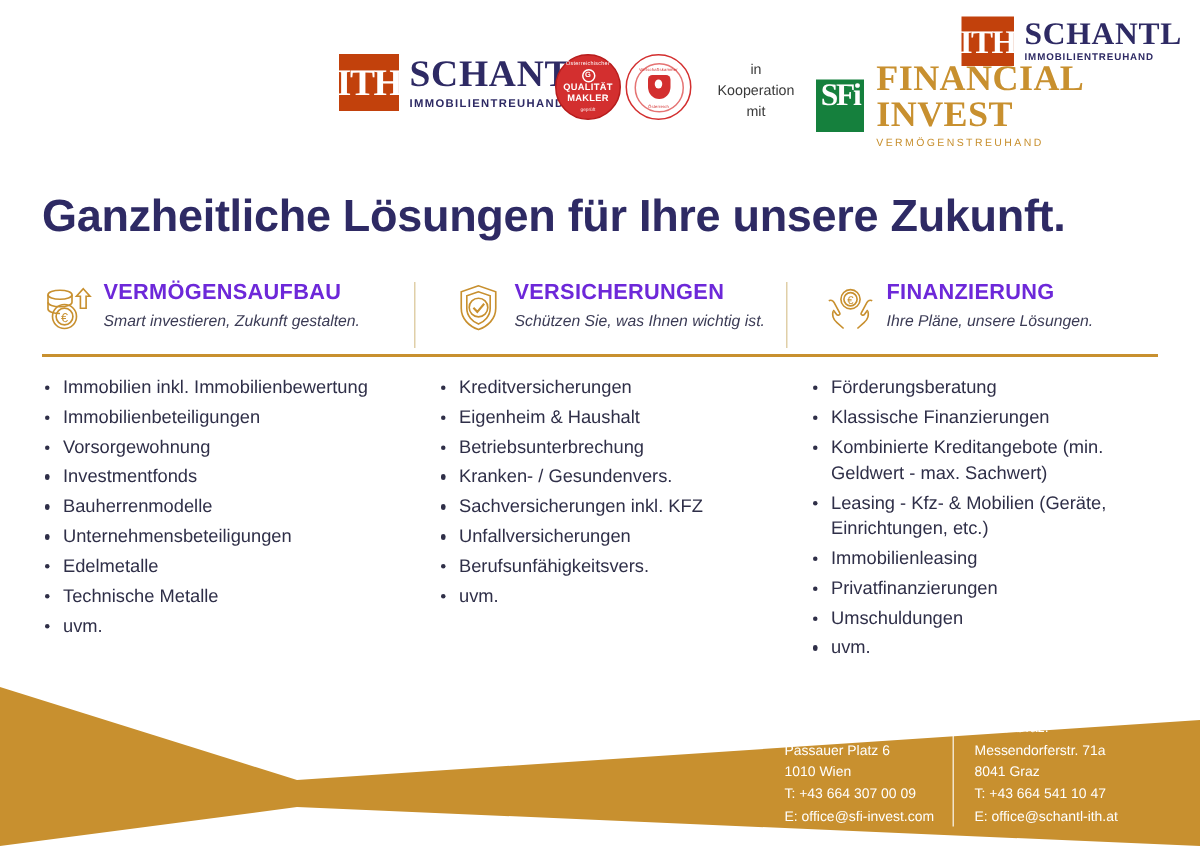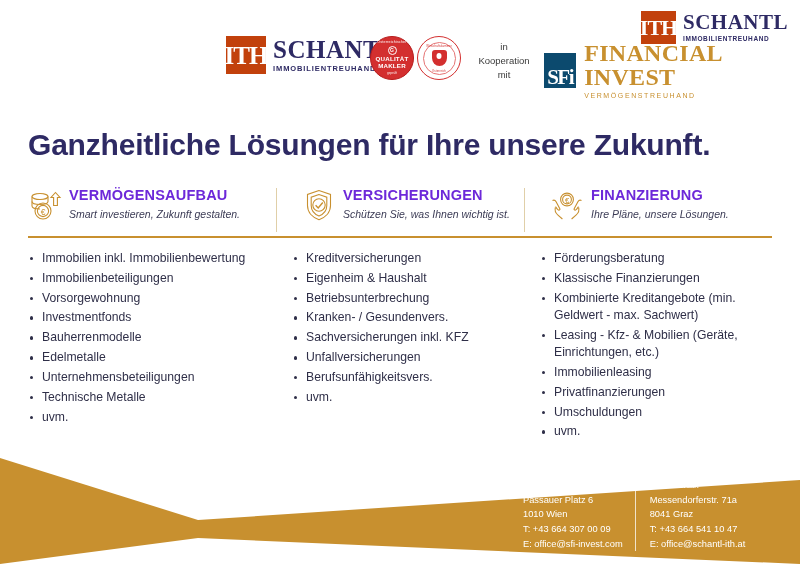--- a/index.html
+++ b/index.html
@@ -126,22 +126,22 @@
   .koop {
     position: absolute; left: 470px; top: 40px;
     width: 68px; text-align: center;
     font-size: 9.5px; color: #3a3a3a; line-height: 1.45;
   }
 
   
   .sfi-logo { position: absolute; left: 544px; top: 41px; display: flex; align-items: center; }
   .sfi-mark {
     width: 35px; height: 35px;
-    background: #0c4a6e;
-    display: flex; align-items: flex-end; justify-content: center;
+    background: #15803d;
+    display: flex; align-items: flex-start; justify-content: center;
   }
   .sfi-mark span {
     color: #ffffff;
     font-family: "Liberation Serif", serif;
     font-weight: bold; font-size: 21px;
     letter-spacing: -1.5px; line-height: 1;
   }
   .sfi-words { margin-left: 8px; }
   .sfi-name {
     color: #c8902f;
@@ -382,22 +382,22 @@
 <div class="rule"></div>
 
 <div class="lists">
   <div class="list-col">
     <ul>
         <li>Immobilien inkl. Immobilienbewertung</li>
         <li>Immobilienbeteiligungen</li>
         <li>Vorsorgewohnung</li>
         <li>Investmentfonds</li>
         <li>Bauherrenmodelle</li>
+        <li>Unternehmensbeteiligungen</li>
         <li>Edelmetalle</li>
-        <li>Unternehmensbeteiligungen</li>
         <li>Technische Metalle</li>
         <li>uvm.</li>
       </ul>
   </div>
   <div class="list-col">
     <ul>
         <li>Kreditversicherungen</li>
         <li>Eigenheim &amp; Haushalt</li>
         <li>Betriebsunterbrechung</li>
         <li>Kranken- / Gesundenvers.</li>

